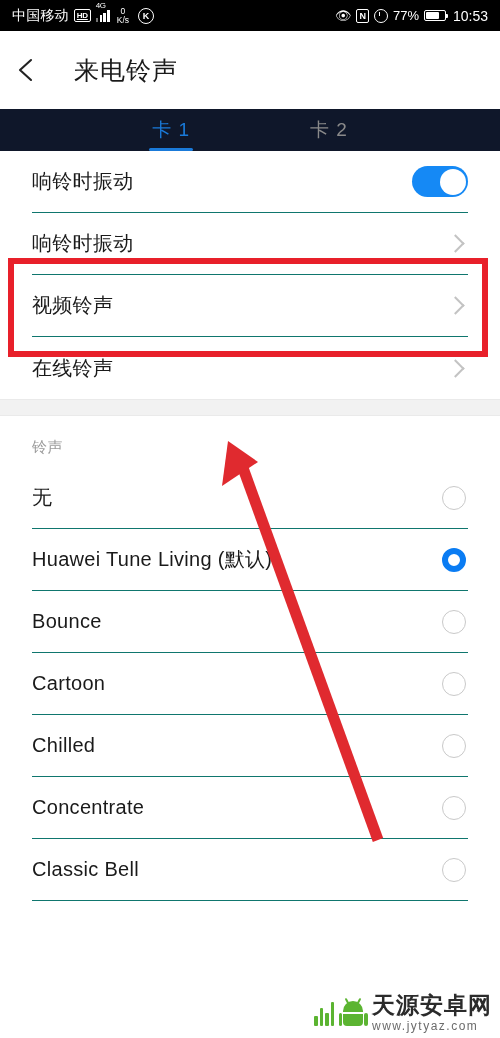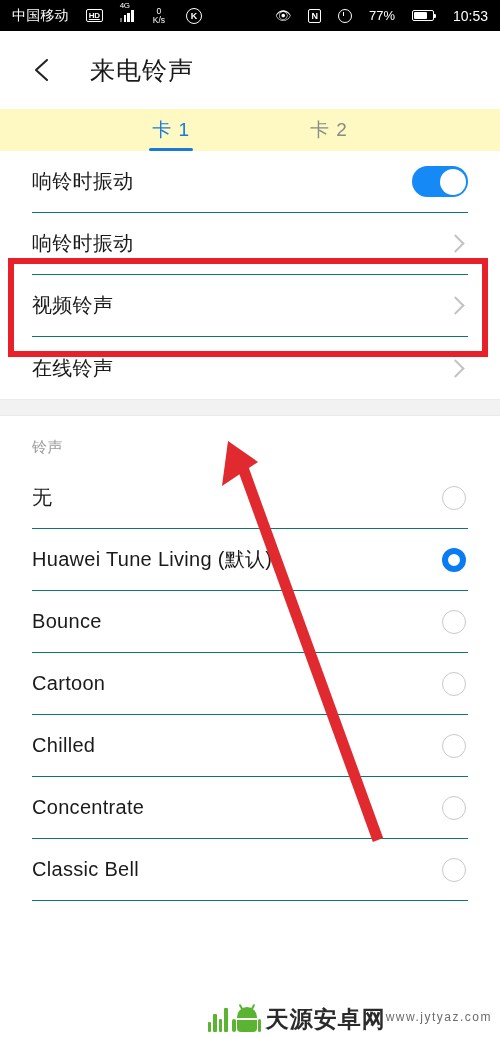--- a/index.html
+++ b/index.html
@@ -25,21 +25,21 @@
     justify-content: space-between;
     padding: 0 12px;
     box-sizing: border-box;
     font-size: 13px;
     position: relative;
     z-index: 5;
   }
   .sb-left, .sb-right {
     display: flex;
     align-items: center;
-    gap: 17px;
+    gap: 5px;
   }
   .carrier { font-size: 14px; letter-spacing: .2px; }
   .hd-badge {
     border: 1.4px solid #fff;
     border-radius: 2px;
     font-size: 8px;
     line-height: 9px;
     padding: 1px 2px;
     font-weight: bold;
     letter-spacing: -.3px;
@@ -116,21 +116,21 @@
   }
   .batt i { display:block; height: 100%; width: 74%; background: #fff; border-radius:1px;}
   .clock { font-size: 14px; margin-left: 2px; }
 
   
   .appbar {
     height: 78px;
     display: flex;
     align-items: center;
     background: #fff;
-    padding-left: 28px;
+    padding-left: 12px;
     font-family: Liberation Serif, serif;
   }
   .back-arrow {
     width: 30px; height: 30px;
     position: relative;
     flex: 0 0 auto;
   }
   .title {
     font-size: 25px;
     color: #1a1a1a;
@@ -138,21 +138,21 @@
     letter-spacing: 1px;
   }
 
   
   .tabs {
     display: flex;
     justify-content: center;
     gap: 120px;
     padding-top: 8px;
     padding-bottom: 0px;
-    background: #fef9c3;
+    background: #0f172a;
   }
   .tab {
     font-size: 19px;
     color: #8a8a8a;
     padding-bottom: 8px;
     position: relative;
     letter-spacing: 1px;
   }
   .tab.active { color: #1a7ad9; }
   .tab.active::after {
@@ -286,21 +286,21 @@
     position:absolute; width: 2px; height: 6px; background:#5bb431;
     top: -3px; border-radius:1px;
   }
   .wm-droid .ant.l { left: 6px; transform: rotate(-28deg); }
   .wm-droid .ant.r { right: 6px; transform: rotate(28deg); }
   .wm-droid .arm {
     position:absolute; width: 3.5px; height: 13px; background:#5bb431; border-radius: 2px; top: 12px;
   }
   .wm-droid .arm.l { left: -1.5px; }
   .wm-droid .arm.r { right: -1.5px; }
-  .wm-text { display: flex; flex-direction: row; line-height: 1; }
+  .wm-text { display: flex; flex-direction: column; line-height: 1; }
   .wm-cn {
     font-size: 23px;
     color: #2b2b2b;
     letter-spacing: 1px;
     font-weight: bold;
   }
   .wm-url {
     font-size: 12px;
     color: #6b6b6b;
     letter-spacing: 1.5px;

